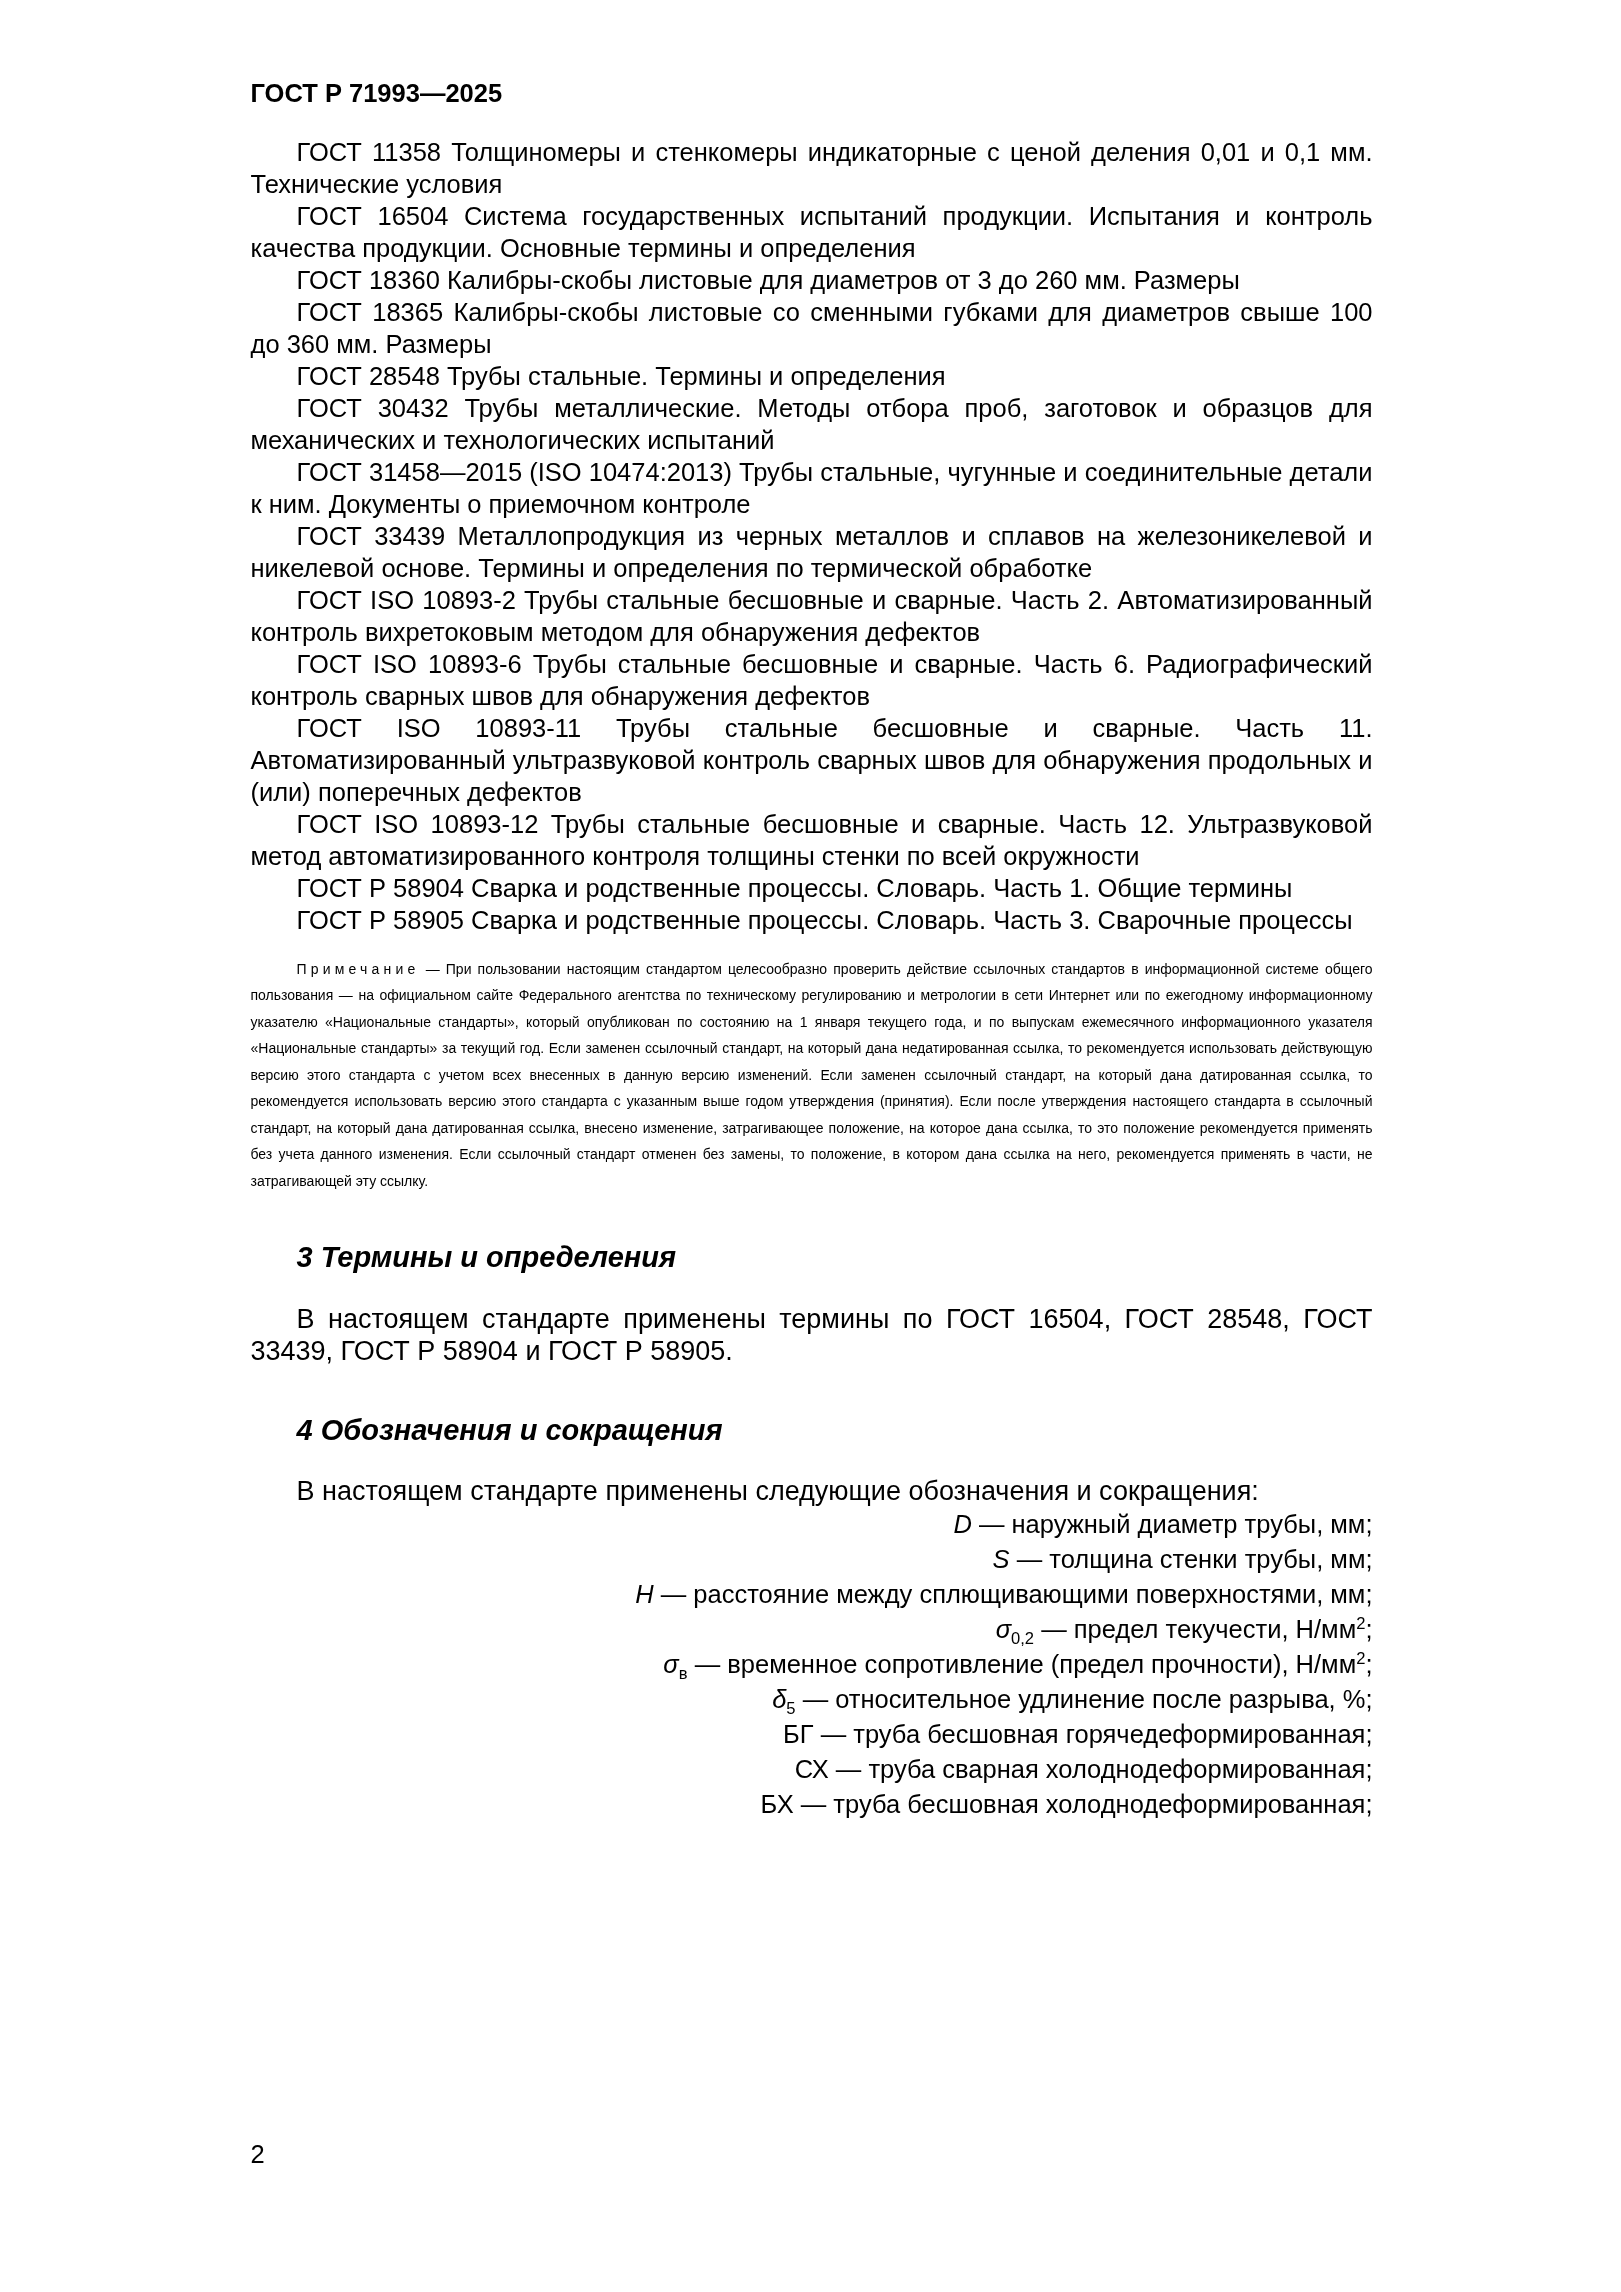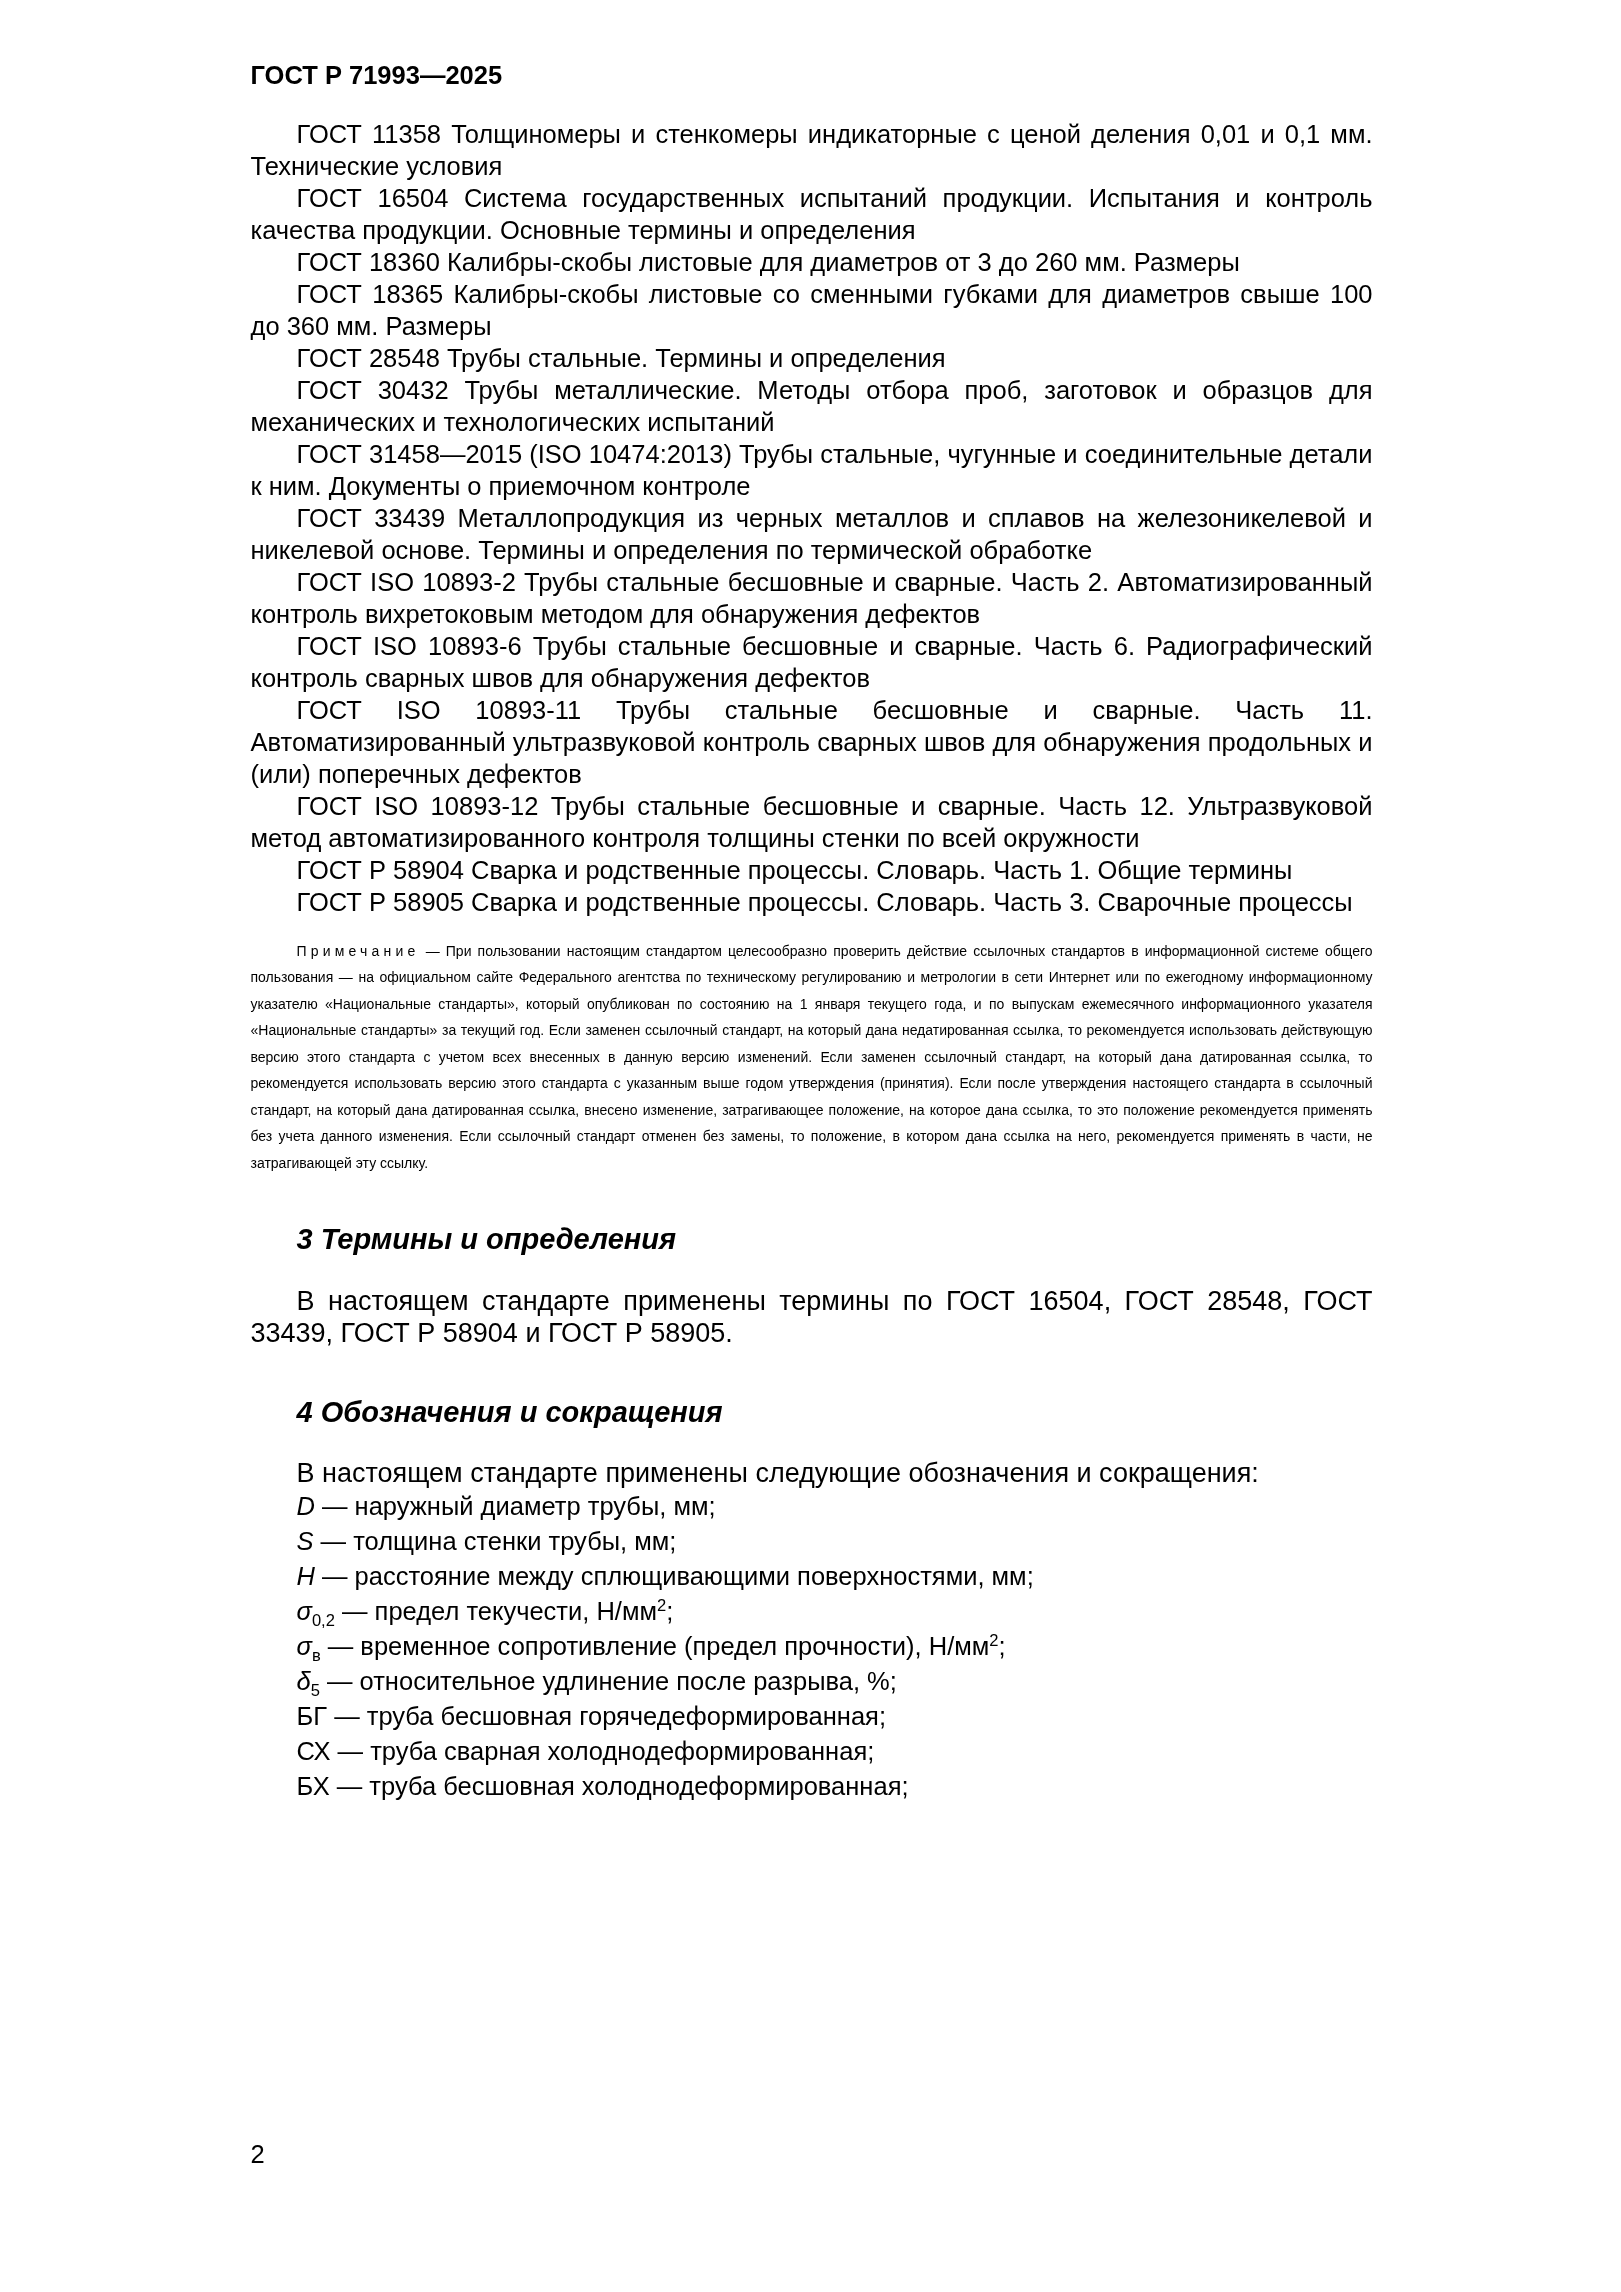--- a/index.html
+++ b/index.html
@@ -5,21 +5,21 @@
   * { margin: 0; padding: 0; box-sizing: border-box; }
   html, body { background: #ffffff; }
   .page {
     position: relative;
     width: 1380px;
     height: 2293px;
     margin: 0 auto;
     background: #ffffff;
     color: #000000;
     font-family: "Liberation Sans", "DejaVu Sans", sans-serif;
-    padding: 60px 128px 0 130px;
+    padding: 78px 128px 0 130px;
     overflow: hidden;
   }
   .doc-header {
     font-size: 25.5px;
     font-weight: bold;
     line-height: 31px;
     margin-bottom: 27.4px;
   }
   p.ref {
     font-size: 25.5px;
@@ -49,21 +49,21 @@
     font-size: 27px;
     line-height: 32px;
     text-align: justify;
     text-indent: 46px;
     hyphens: auto;
   }
   p.sym {
     padding-left: 46px;
     font-size: 25.5px;
     line-height: 35px;
-    text-align: left;
+    text-align: right;
   }
   p.sym sub, p.sym sup { font-size: 0.65em; line-height: 0; }
   .page-footer {
     position: absolute;
     left: 130px;
     top: 2139px;
     font-size: 25.5px;
     line-height: 31px;
   }
 </style>

